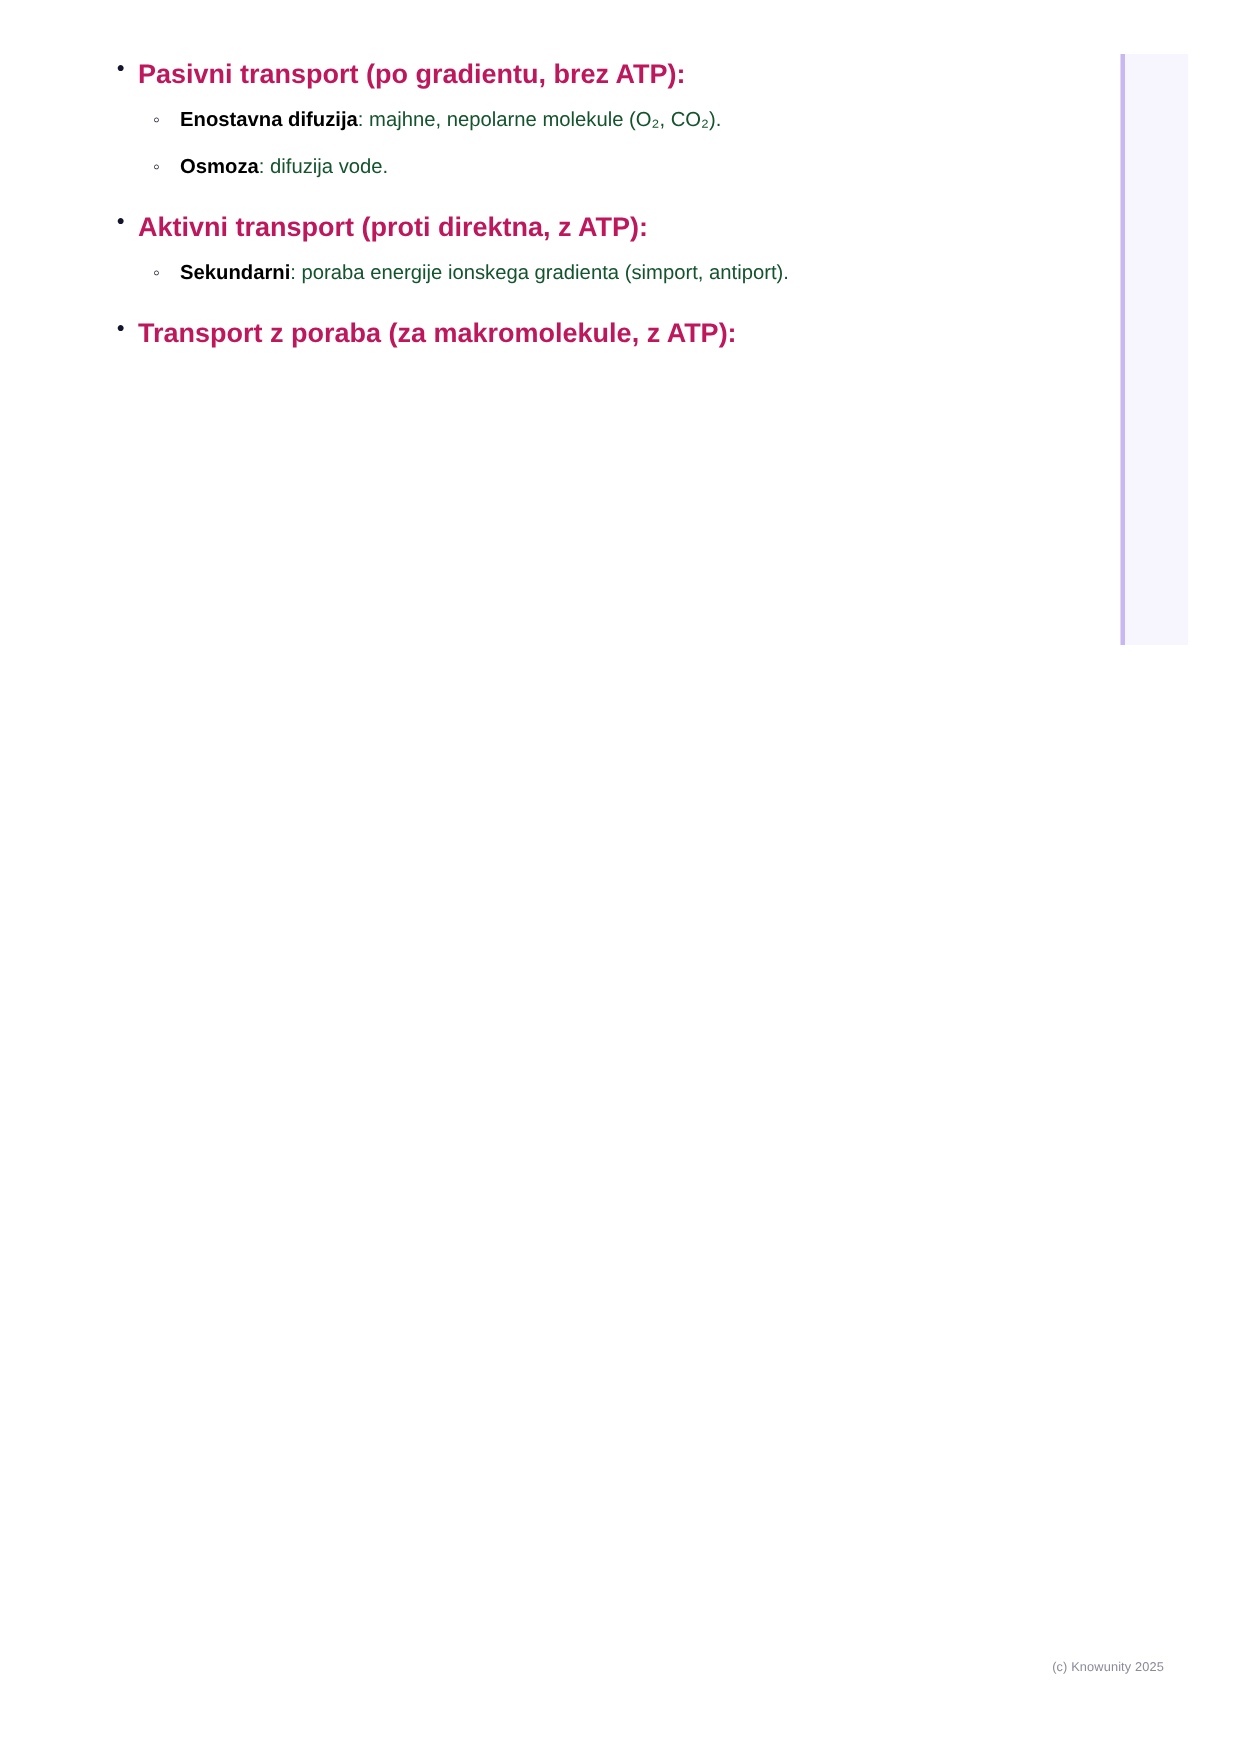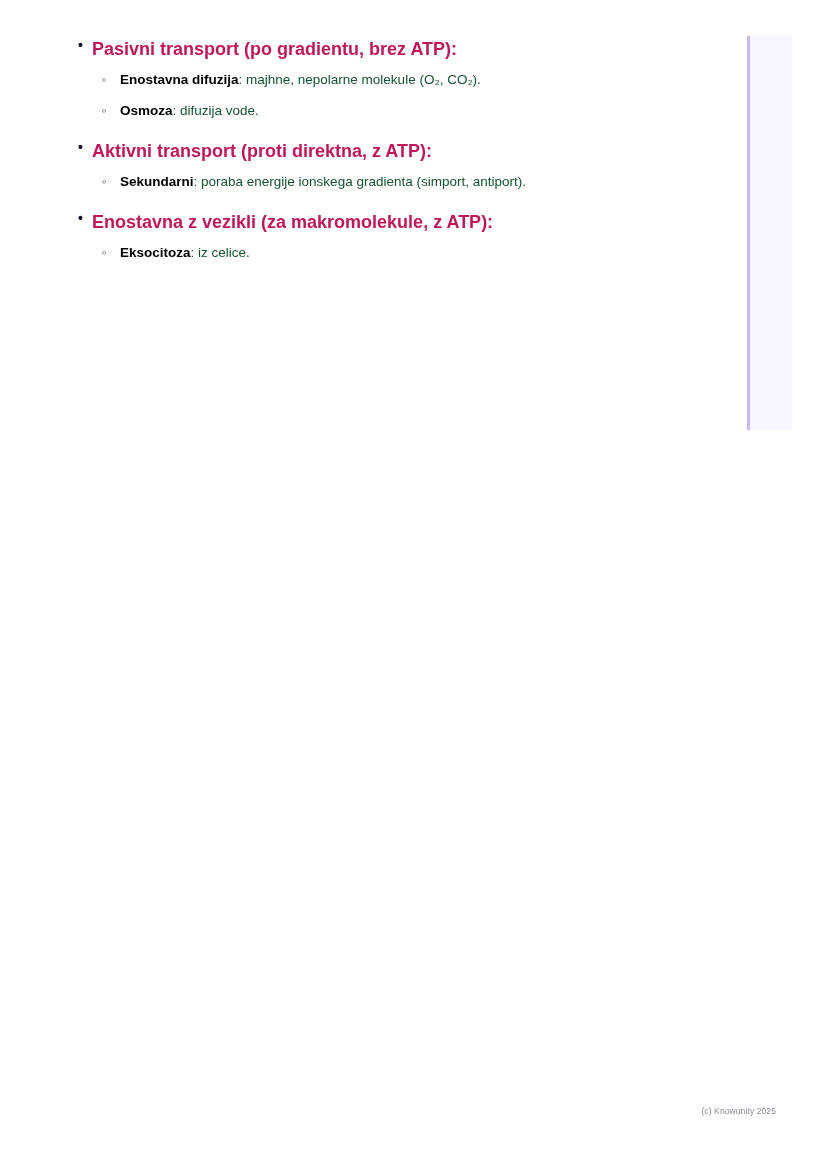--- a/index.html
+++ b/index.html
@@ -121,24 +121,21 @@
     <li class="group">
       <div class="group-title">Aktivni transport (proti direktna, z ATP):</div>
       <ul class="level2">
         <li class="item">
           <span class="item-term">Sekundarni</span><span class="item-rest">: poraba energije ionskega gradienta (simport, antiport).</span>
         </li>
       </ul>
     </li>
 
     <li class="group">
-      <div class="group-title">Enostavna z vezikli (za makromolekule, z ATP):</div>
+      <div class="group-title">Transport z poraba (za makromolekule, z ATP):</div>
       <ul class="level2">
-        <li class="item">
-          <span class="item-term">Eksocitoza</span><span class="item-rest">: iz celice.</span>
-        </li>
       </ul>
     </li>
 
   </ul>
 </div>
 
 <div class="footer">(c) Knowunity 2025</div>
 
 </body></html>

